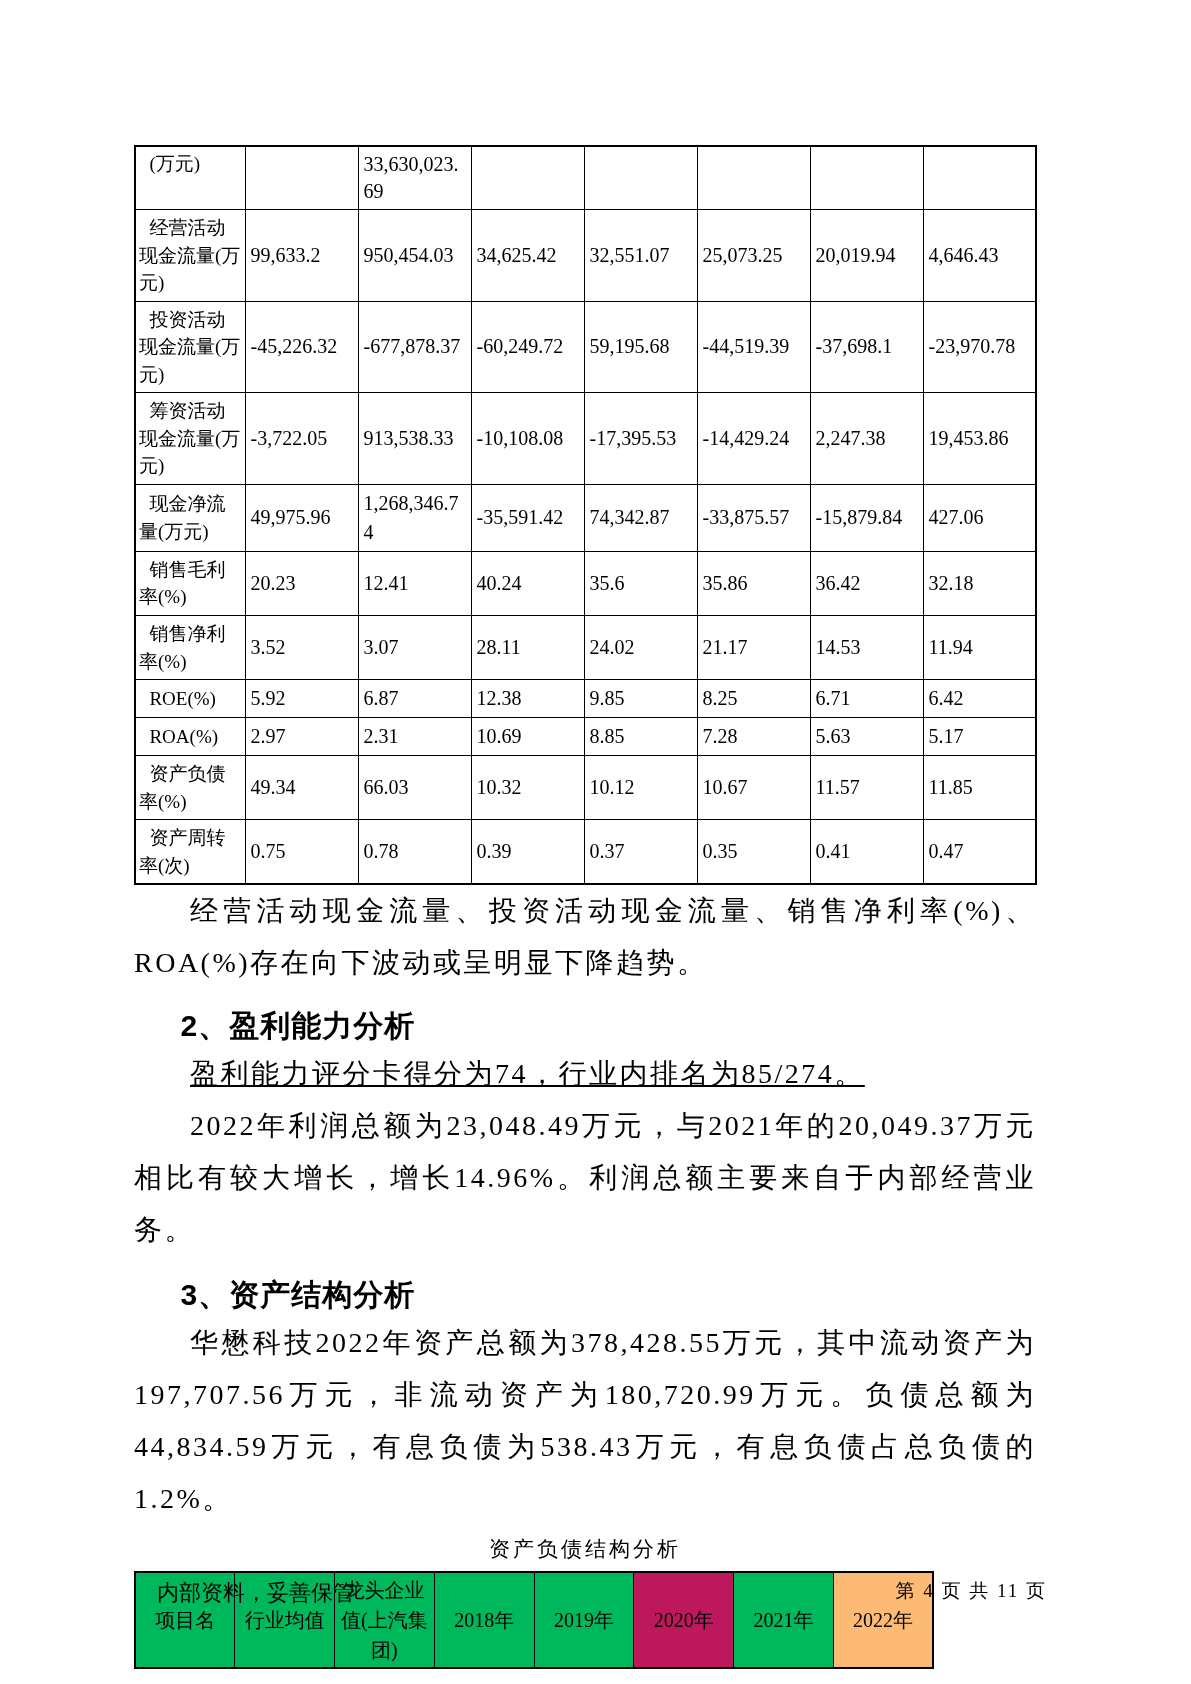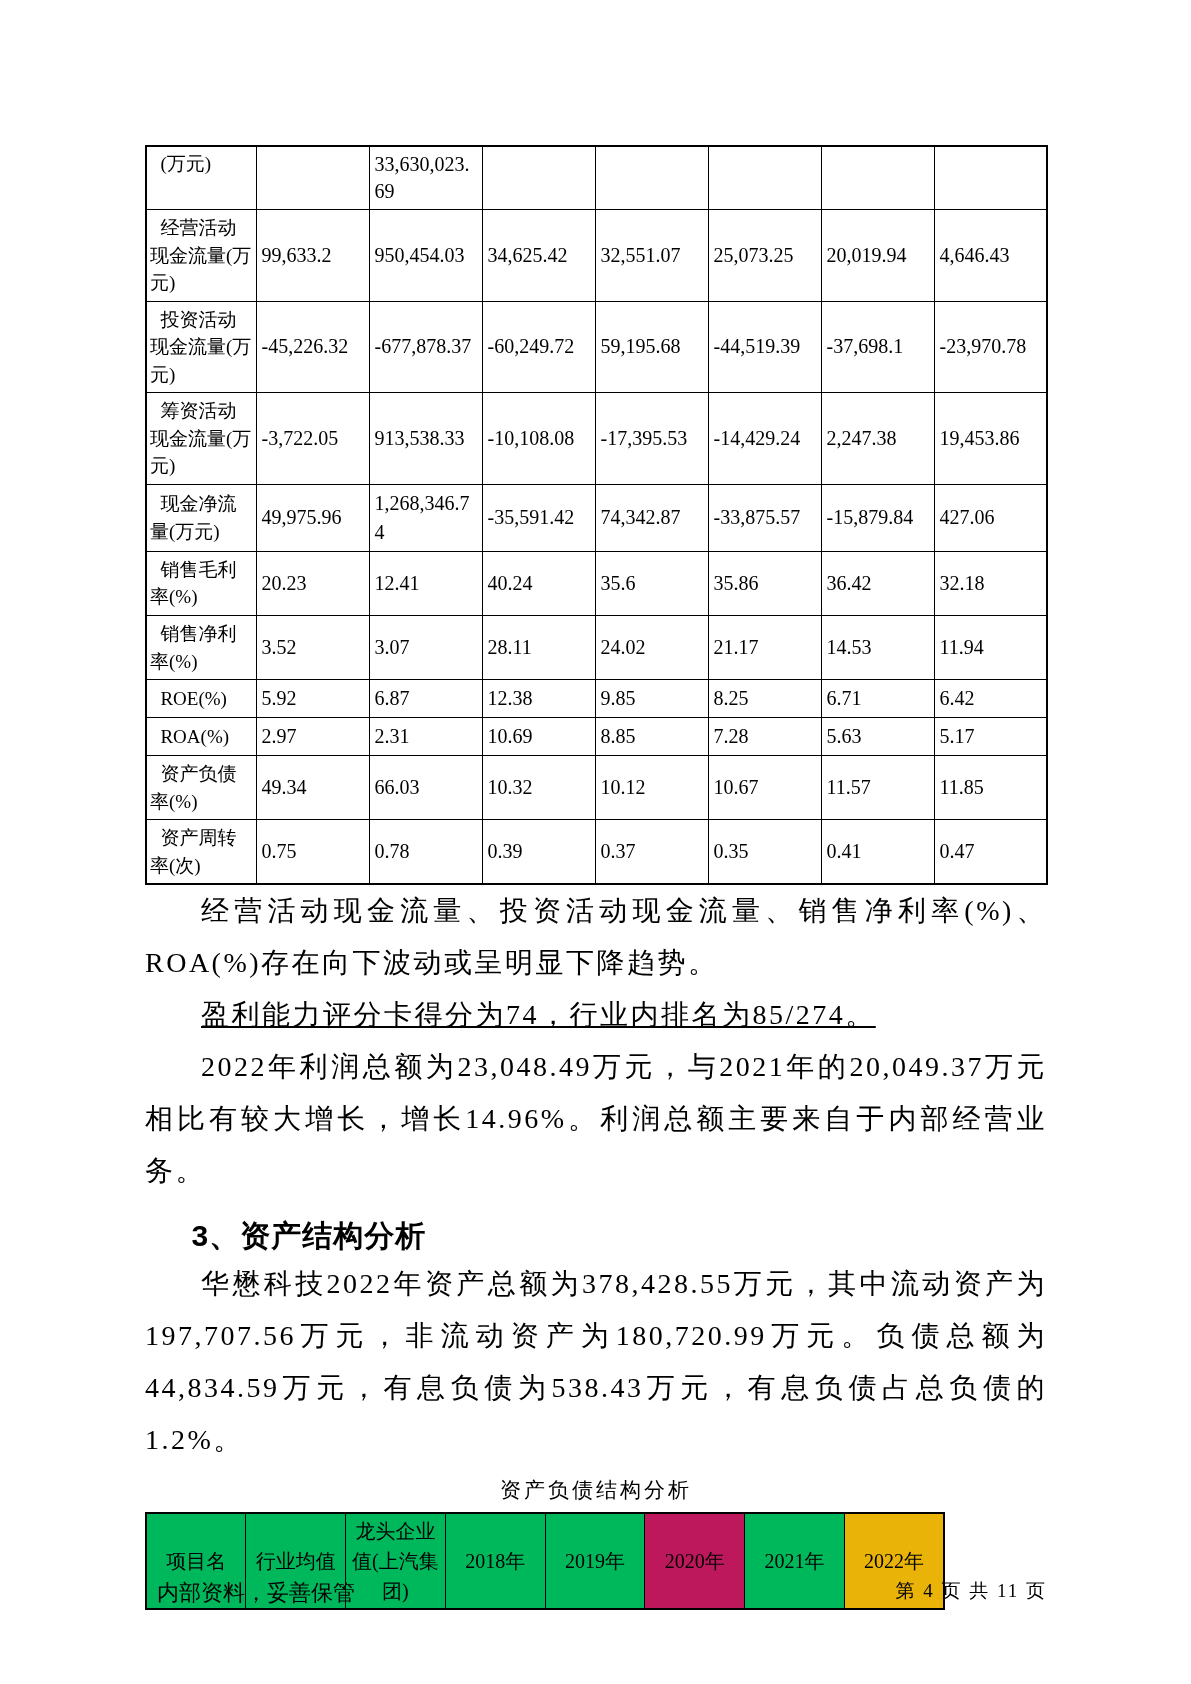--- a/index.html
+++ b/index.html
@@ -7,21 +7,21 @@
     position:relative;
     width:1191px;height:1684px;
     background:#ffffff;
     margin:0 auto;
     font-family:"Liberation Serif","DejaVu Serif",serif;
     color:#000;
     overflow:hidden;
   }
   .content{
     position:absolute;
-    left:145px;top:0;
+    left:134px;top:0;
     width:902px;
   }
 
   
   table.fin{
     margin-top:145px;
     border-collapse:collapse;
     table-layout:fixed;
     width:902px;
     border:2px solid #000;
@@ -240,20 +240,21 @@
             <td class="val">0.37</td>
             <td class="val">0.35</td>
             <td class="val">0.41</td>
             <td class="val">0.47</td>
           </tr>
         </tbody>
     </table>
 
     <p class="para p-trend">经营活动现金流量、投资活动现金流量、销售净利率(%)、ROA(%)存在向下波动或呈明显下降趋势。</p>
 
+    <h2 class="sec">2、盈利能力分析</h2>
 
     <p class="para p-score">盈利能力评分卡得分为74，行业内排名为85/274。</p>
 
     <p class="para p-profit">2022年利润总额为23,048.49万元，与2021年的20,049.37万元相比有较大增长，增长14.96%。利润总额主要来自于内部经营业务。</p>
 
     <h2 class="sec sec2">3、资产结构分析</h2>
 
     <p class="para p-asset">华懋科技2022年资产总额为378,428.55万元，其中流动资产为197,707.56万元，非流动资产为180,720.99万元。负债总额为44,834.59万元，有息负债为538.43万元，有息负债占总负债的1.2%。</p>
 
     <div class="tbl-caption">资产负债结构分析</div>
@@ -261,21 +262,21 @@
     <table class="green">
       <thead>
         <tr id="green-head">
             <th style="background: rgb(0, 184, 92);">项目名</th>
             <th style="background: rgb(0, 184, 92);">行业均值</th>
             <th style="background: rgb(0, 184, 92);">龙头企业值(上汽集团)</th>
             <th style="background: rgb(0, 184, 92);">2018年</th>
             <th style="background: rgb(0, 184, 92);">2019年</th>
             <th style="background: #be185d;">2020年</th>
             <th style="background: rgb(0, 184, 92);">2021年</th>
-            <th style="background: #eab308;">2022年</th>
+            <th style="background: #fdba74;">2022年</th>
           </tr>
       </thead>
     </table>
 
   </div>
 
   <div class="footer">
     <span class="left">内部资料，妥善保管</span>
     <span class="right">第 4 页  共 11 页</span>
   </div>

